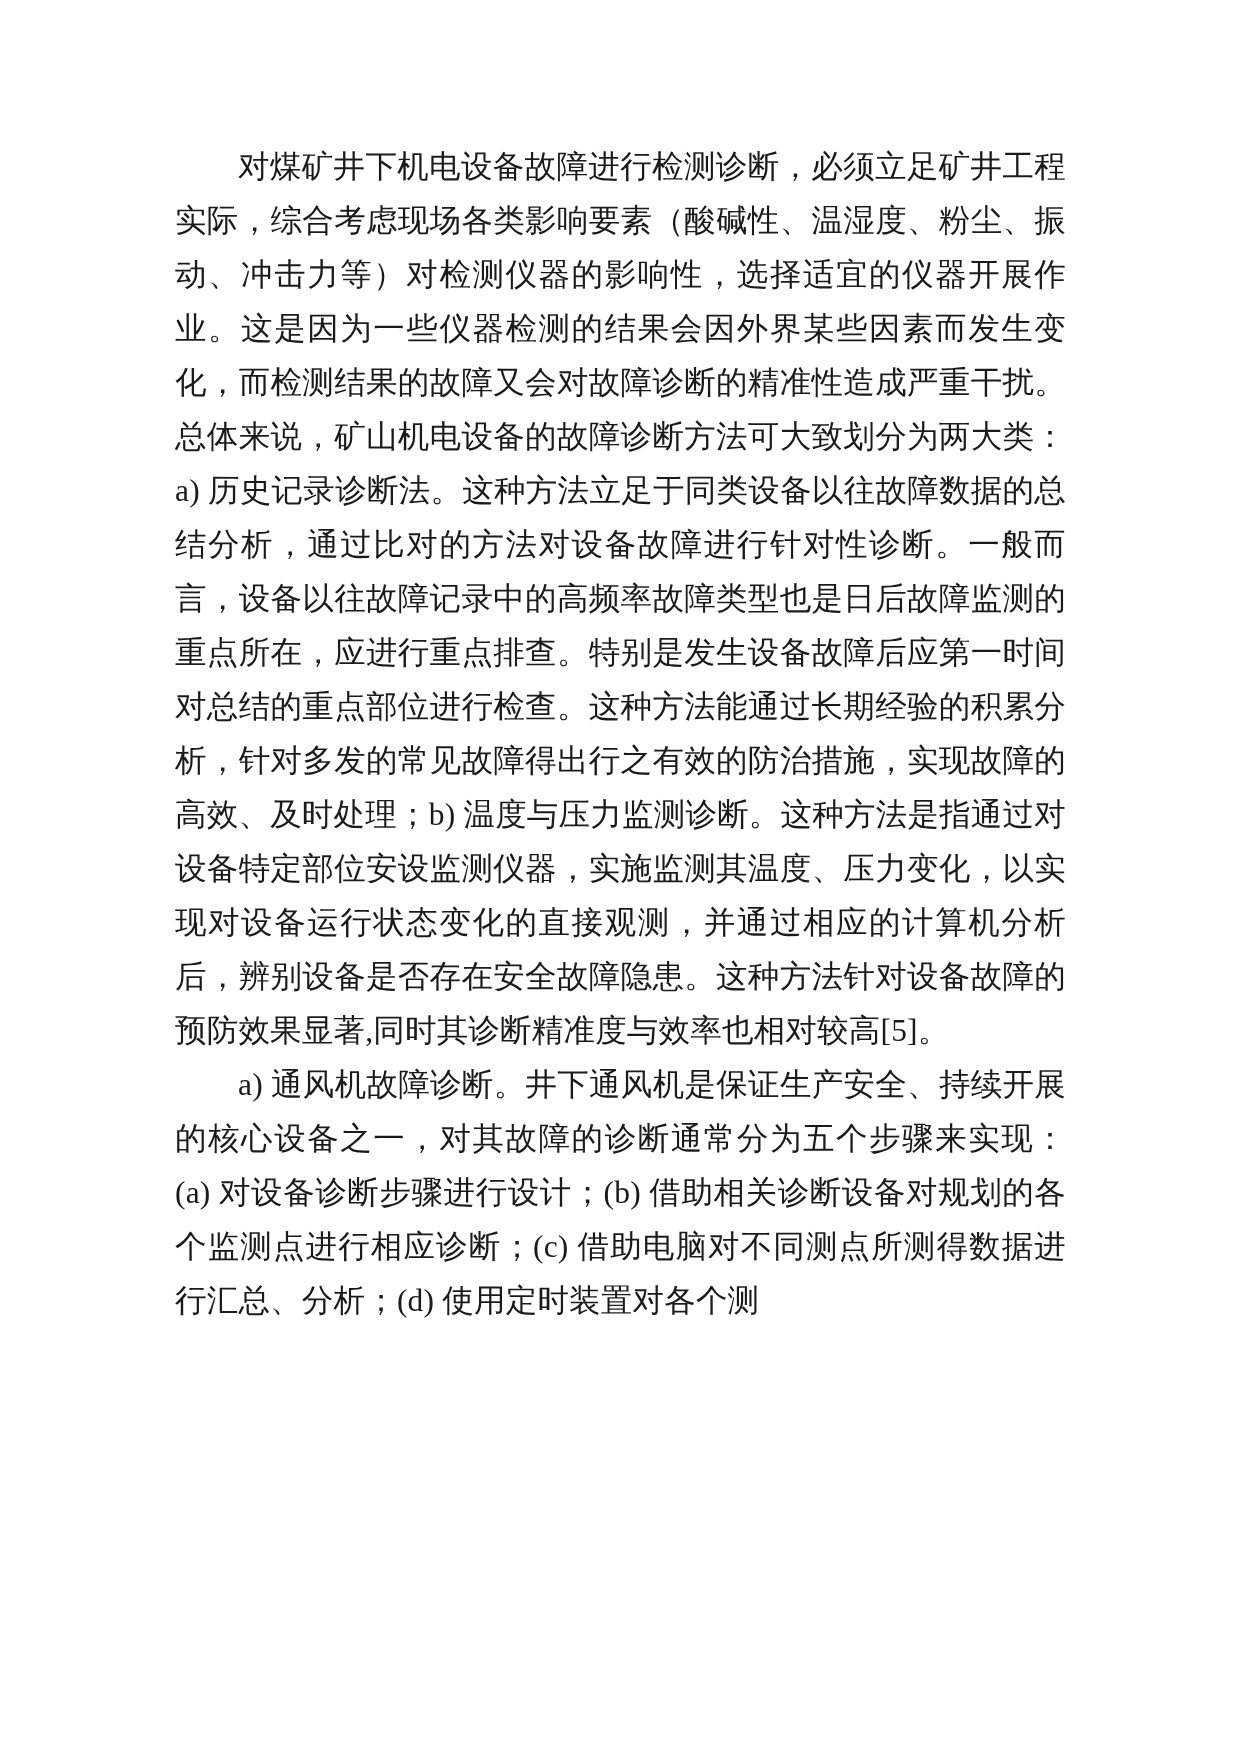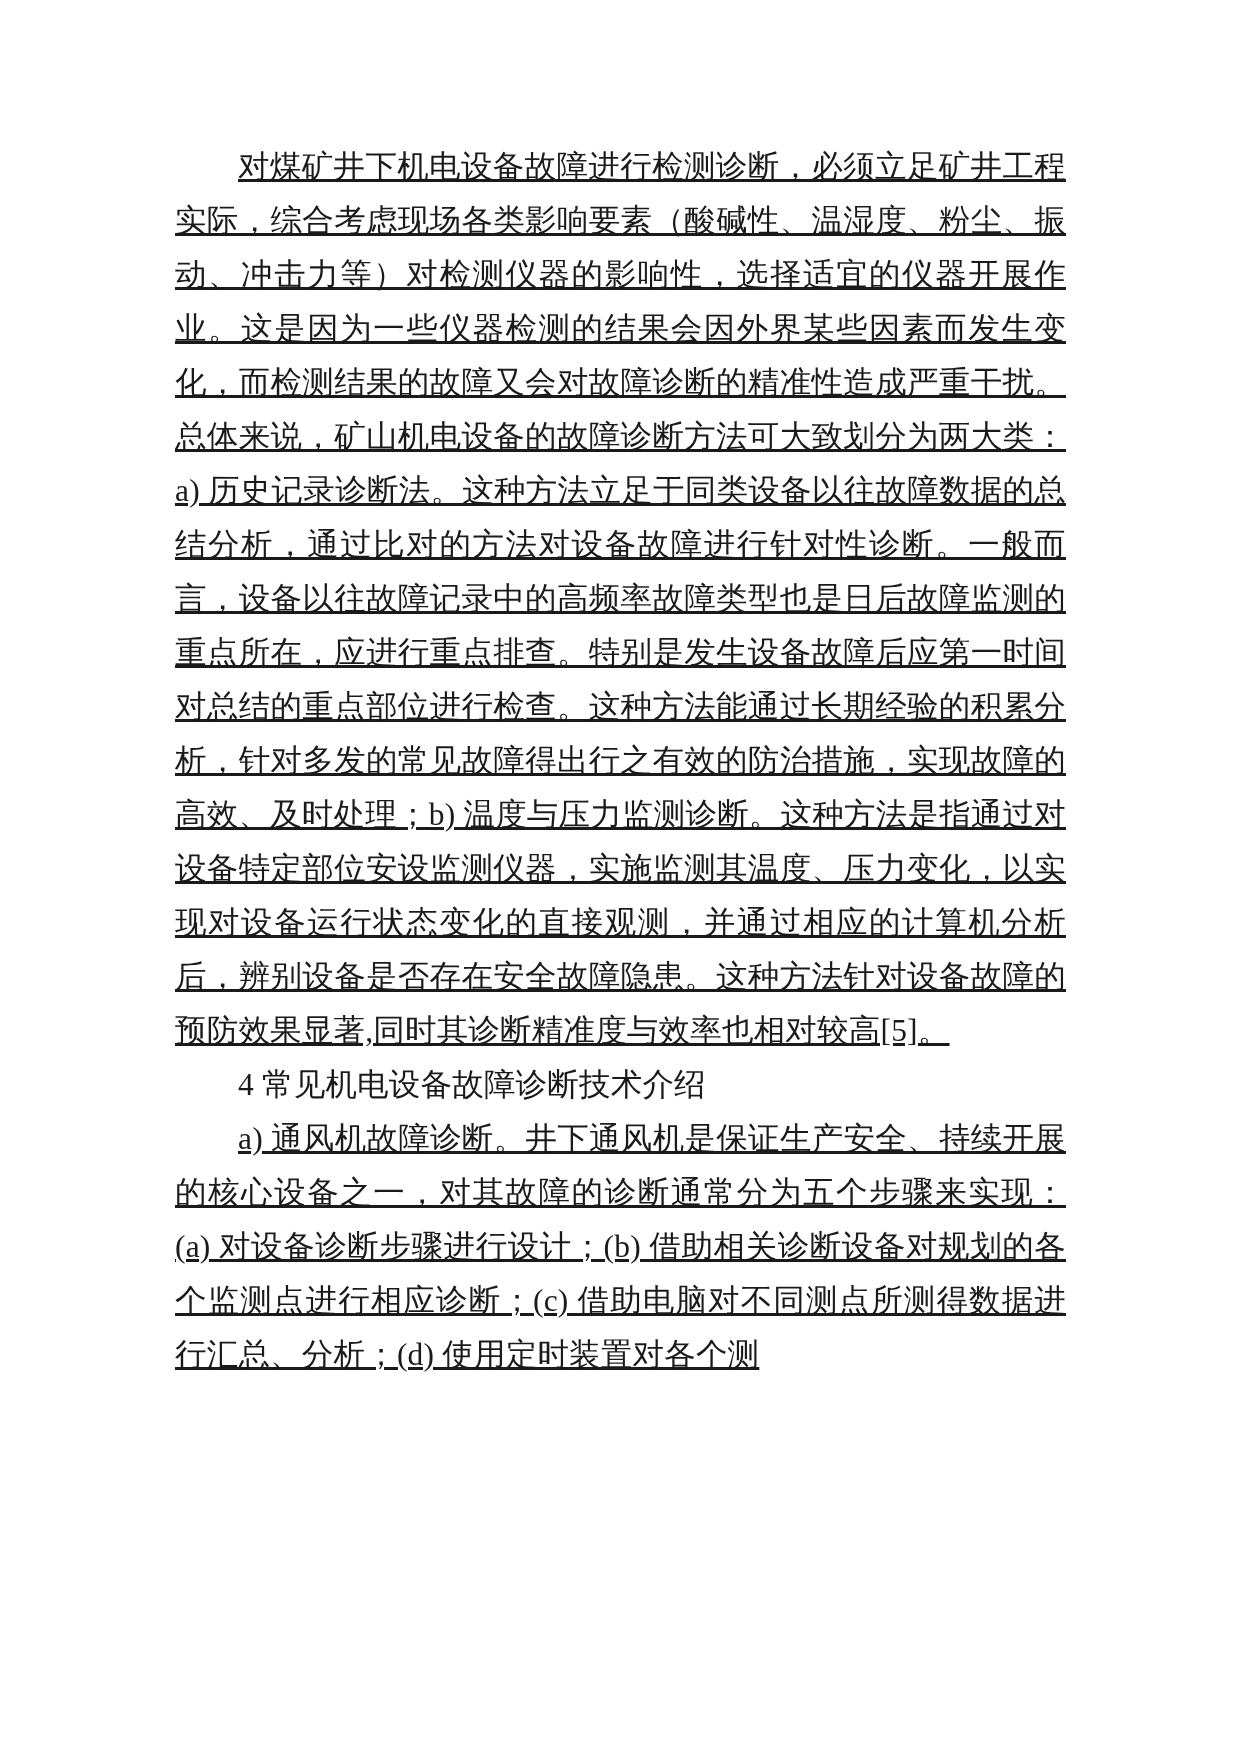--- a/index.html
+++ b/index.html
@@ -24,30 +24,28 @@
   .doc-body {
     font-size: 31.5px;
     line-height: 54px;
     text-align: justify;
     text-justify: inter-ideograph;
     letter-spacing: 0.2px;
   }
   p.para {
     margin: 0;
     text-indent: 2em;
-    text-decoration: underline;
   }
   p.heading {
     margin: 0;
     text-indent: 2em;
     font-weight: 400;
   }
 </style>
 </head>
 <body>
 
 <div class="page">
   <div class="doc-body">
     <p class="para">对煤矿井下机电设备故障进行检测诊断，必须立足矿井工程实际，综合考虑现场各类影响要素（酸碱性、温湿度、粉尘、振动、冲击力等）对检测仪器的影响性，选择适宜的仪器开展作业。这是因为一些仪器检测的结果会因外界某些因素而发生变化，而检测结果的故障又会对故障诊断的精准性造成严重干扰。总体来说，矿山机电设备的故障诊断方法可大致划分为两大类：a) 历史记录诊断法。这种方法立足于同类设备以往故障数据的总结分析，通过比对的方法对设备故障进行针对性诊断。一般而言，设备以往故障记录中的高频率故障类型也是日后故障监测的重点所在，应进行重点排查。特别是发生设备故障后应第一时间对总结的重点部位进行检查。这种方法能通过长期经验的积累分析，针对多发的常见故障得出行之有效的防治措施，实现故障的高效、及时处理；b) 温度与压力监测诊断。这种方法是指通过对设备特定部位安设监测仪器，实施监测其温度、压力变化，以实现对设备运行状态变化的直接观测，并通过相应的计算机分析后，辨别设备是否存在安全故障隐患。这种方法针对设备故障的预防效果显著,同时其诊断精准度与效率也相对较高[5]。</p>
-    <p class="heading">4 常见机电设备故障诊断技术介绍</p>
     <p class="para">a) 通风机故障诊断。井下通风机是保证生产安全、持续开展的核心设备之一，对其故障的诊断通常分为五个步骤来实现：(a) 对设备诊断步骤进行设计；(b) 借助相关诊断设备对规划的各个监测点进行相应诊断；(c) 借助电脑对不同测点所测得数据进行汇总、分析；(d) 使用定时装置对各个测</p>
   </div>
 </div>
 
 </body></html>

